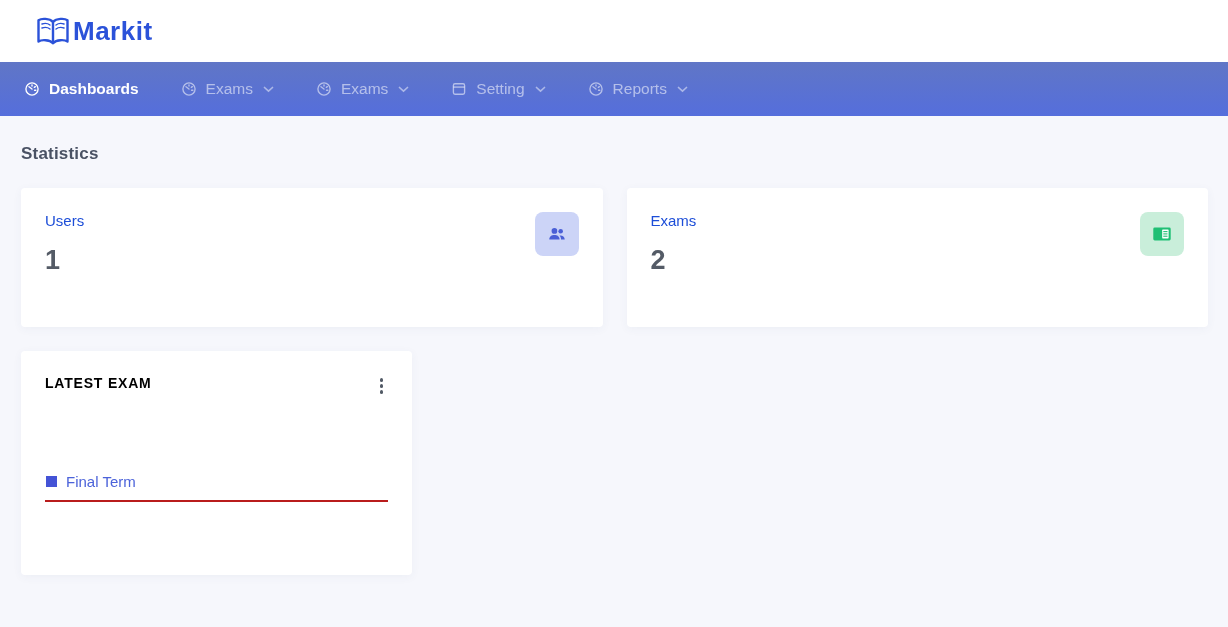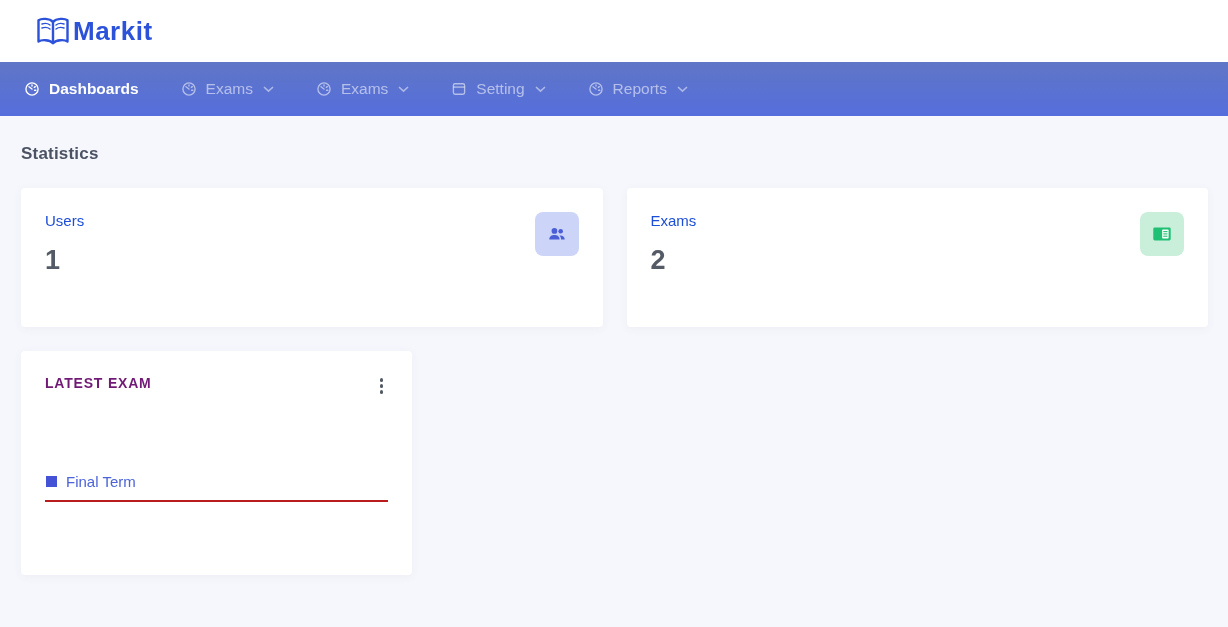--- a/index.html
+++ b/index.html
@@ -88,21 +88,21 @@
     margin-top:24px;
     background:#ffffff;
     border-radius:4px;
     box-shadow:0 2px 10px rgba(66,80,110,0.05);
     padding:24px;
   }
   .exam-head { display:flex; justify-content:space-between; align-items:flex-start; }
   .exam-title {
     font-size:14px;
     font-weight:bold;
-    color:#701a75;
+    color:#000000;
     letter-spacing:0.8px;
   }
   .kebab { display:flex; flex-direction:column; gap:2.5px; padding:3px 5px; cursor:pointer; }
   .kebab span { width:3.5px; height:3.5px; border-radius:50%; background:#525a66; }
 
   .exam-list { margin-top:66px; }
   .exam-item {
     display:flex;
     align-items:center;
     gap:9px;

